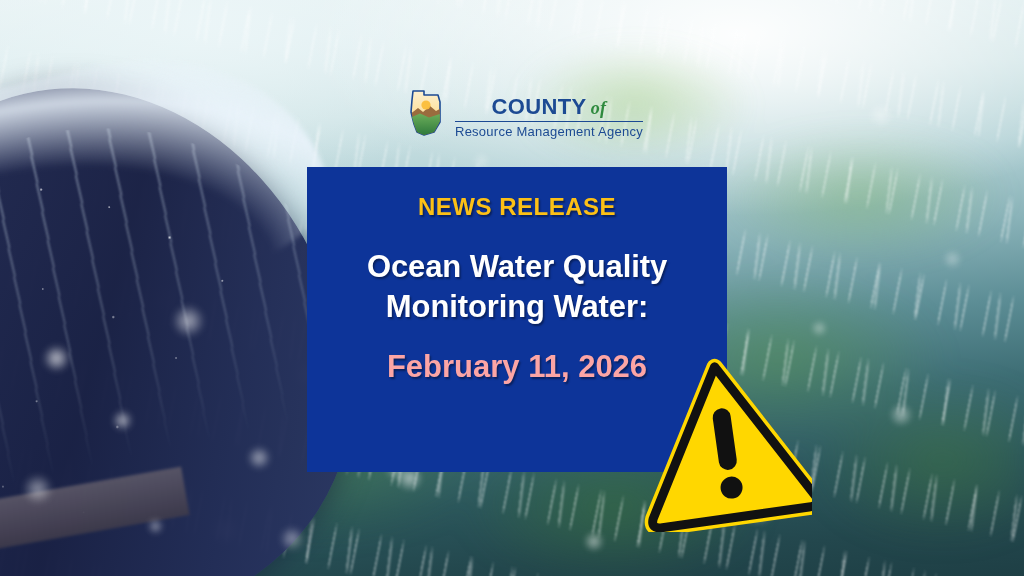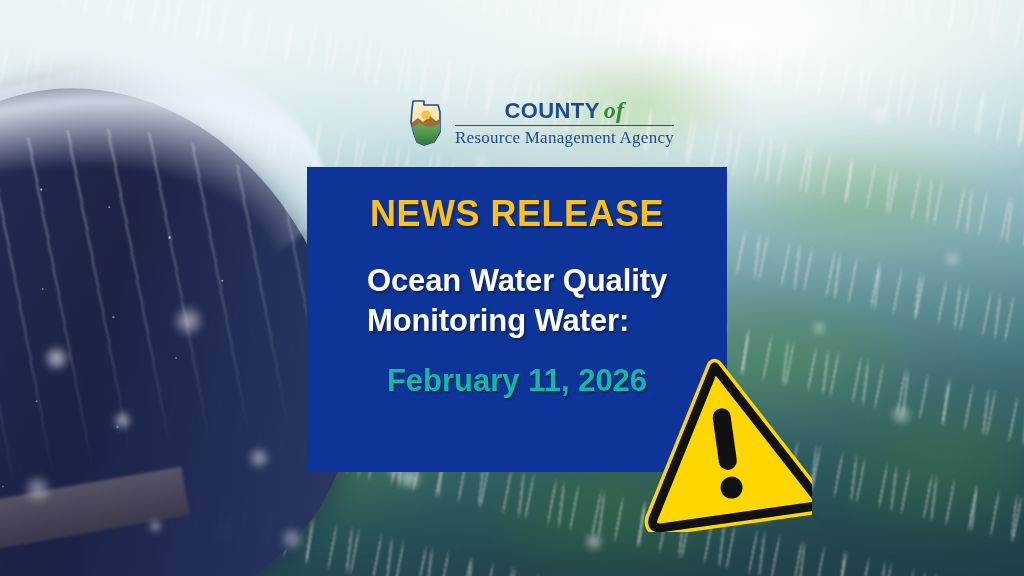--- a/index.html
+++ b/index.html
@@ -221,23 +221,23 @@
       radial-gradient(circle 11px at 33% 84%, rgba(255,255,255,0.58), rgba(255,255,255,0) 70%),
       radial-gradient(circle 18px at 62% 88%, rgba(255,255,255,0.48), rgba(255,255,255,0) 70%),
       radial-gradient(circle 14px at 84% 66%, rgba(255,255,255,0.46), rgba(255,255,255,0) 70%);
     filter: blur(3px);
   }
 
   
   .logo {
     position: absolute;
     left: 404px;
-    top: 98px;
+    top: 88px;
     display: flex;
-    align-items: flex-start;
+    align-items: flex-end;
     gap: 7px;
   }
   .logo-emblem {
     width: 44px;
     height: 50px;
     flex: 0 0 auto;
     display: block;
   }
   .logo-text {
     display: flex;
@@ -253,32 +253,32 @@
     color: #1c4a93;
     white-space: nowrap;
     display: flex;
     align-items: baseline;
     gap: 4px;
   }
   .logo-of {
     font-family: "Liberation Serif", serif;
     font-style: italic;
     font-weight: bold;
-    font-size: 24px;
+    font-size: 18px;
     color: #2f8a3e;
   }
   .logo-rule {
     width: 100%;
     height: 1.4px;
     background: #1c4a93;
     margin: 2.5px 0 3px;
   }
   .logo-sub {
-    font-family: Liberation Serif, serif;
-    font-size: 17px;
+    font-family: Liberation Sans, sans-serif;
+    font-size: 13px;
     letter-spacing: 0.25px;
     color: #1c4a93;
     white-space: nowrap;
   }
 
   
   .panel {
     position: absolute;
     left: 307px;
     top: 167px;
@@ -288,45 +288,45 @@
     display: flex;
     flex-direction: column;
     align-items: center;
     justify-content: flex-start;
     box-sizing: border-box;
     padding-top: 26px;
   }
   .news-release {
     font-family: "Liberation Sans", sans-serif;
     font-weight: bold;
-    font-size: 36px;
+    font-size: 24px;
     letter-spacing: 0.5px;
     color: #fcc016;
     text-shadow: 1.5px 1.5px 2px rgba(0,0,0,0.40);
     margin: 0;
     white-space: nowrap;
   }
   .panel-title {
     margin: 26px 0 0;
     font-family: "Liberation Sans", sans-serif;
     font-weight: bold;
     font-size: 31px;
     line-height: 1.29;
     color: #ffffff;
-    text-align: left;
+    text-align: center;
     text-shadow: 1.5px 1.5px 2px rgba(0,0,0,0.38);
     letter-spacing: -0.1px;
   }
   .panel-title span { display: block; }
   .panel-date {
     margin: 22px 0 0;
     font-family: "Liberation Sans", sans-serif;
     font-weight: bold;
     font-size: 31px;
-    color: #14b8a6;
+    color: #fca5a5;
     text-shadow: 1.5px 1.5px 2px rgba(0,0,0,0.38);
     white-space: nowrap;
   }
 
   
   .warning {
     position: absolute;
     left: 640px;
     top: 356px;
     width: 172px;

